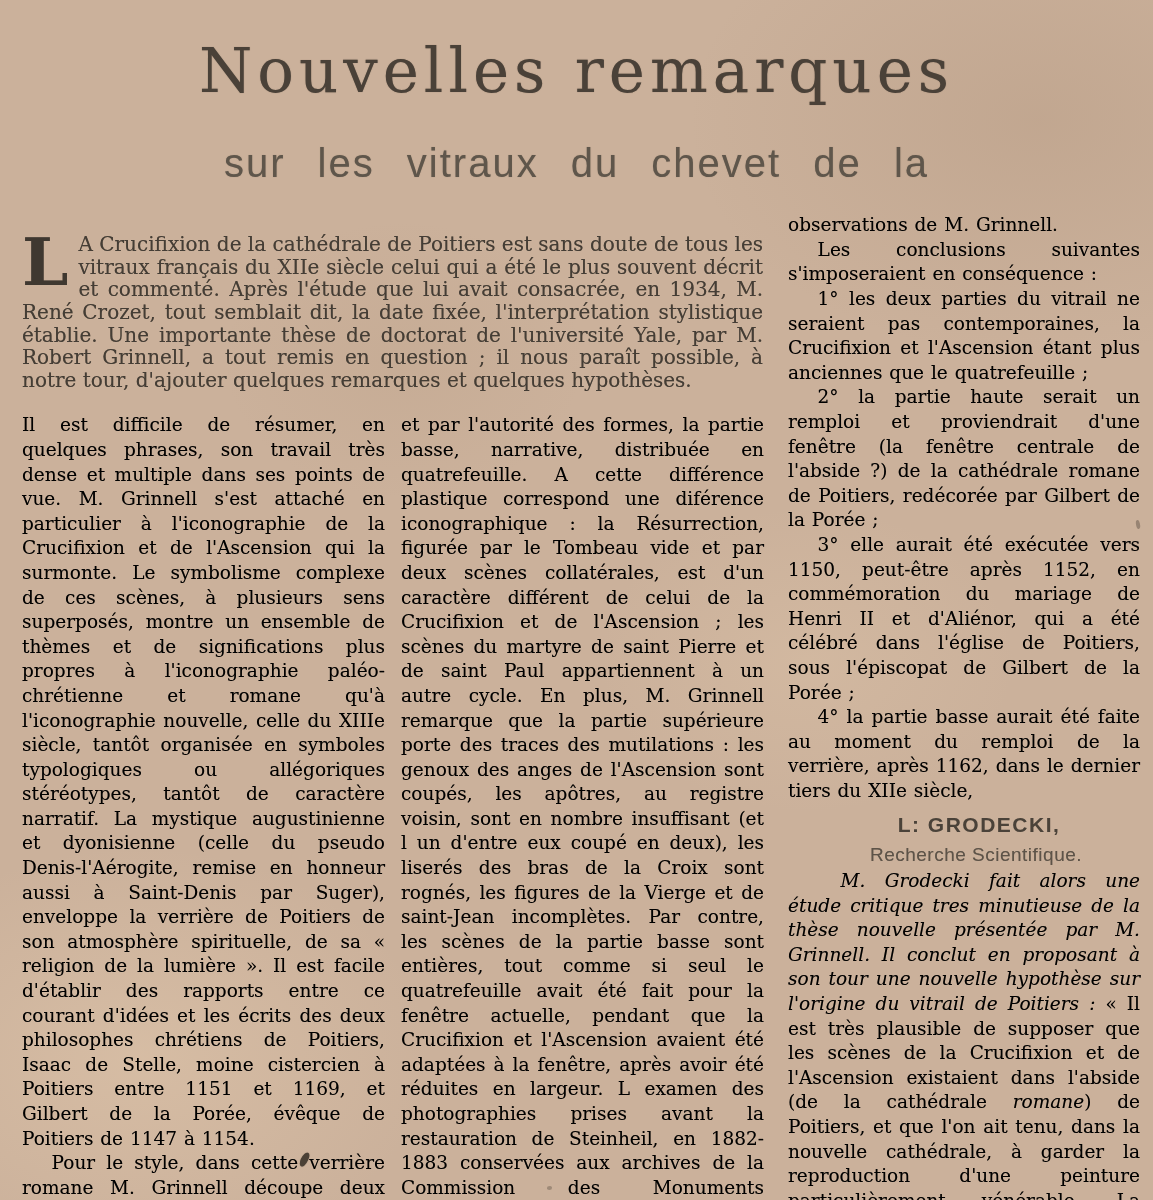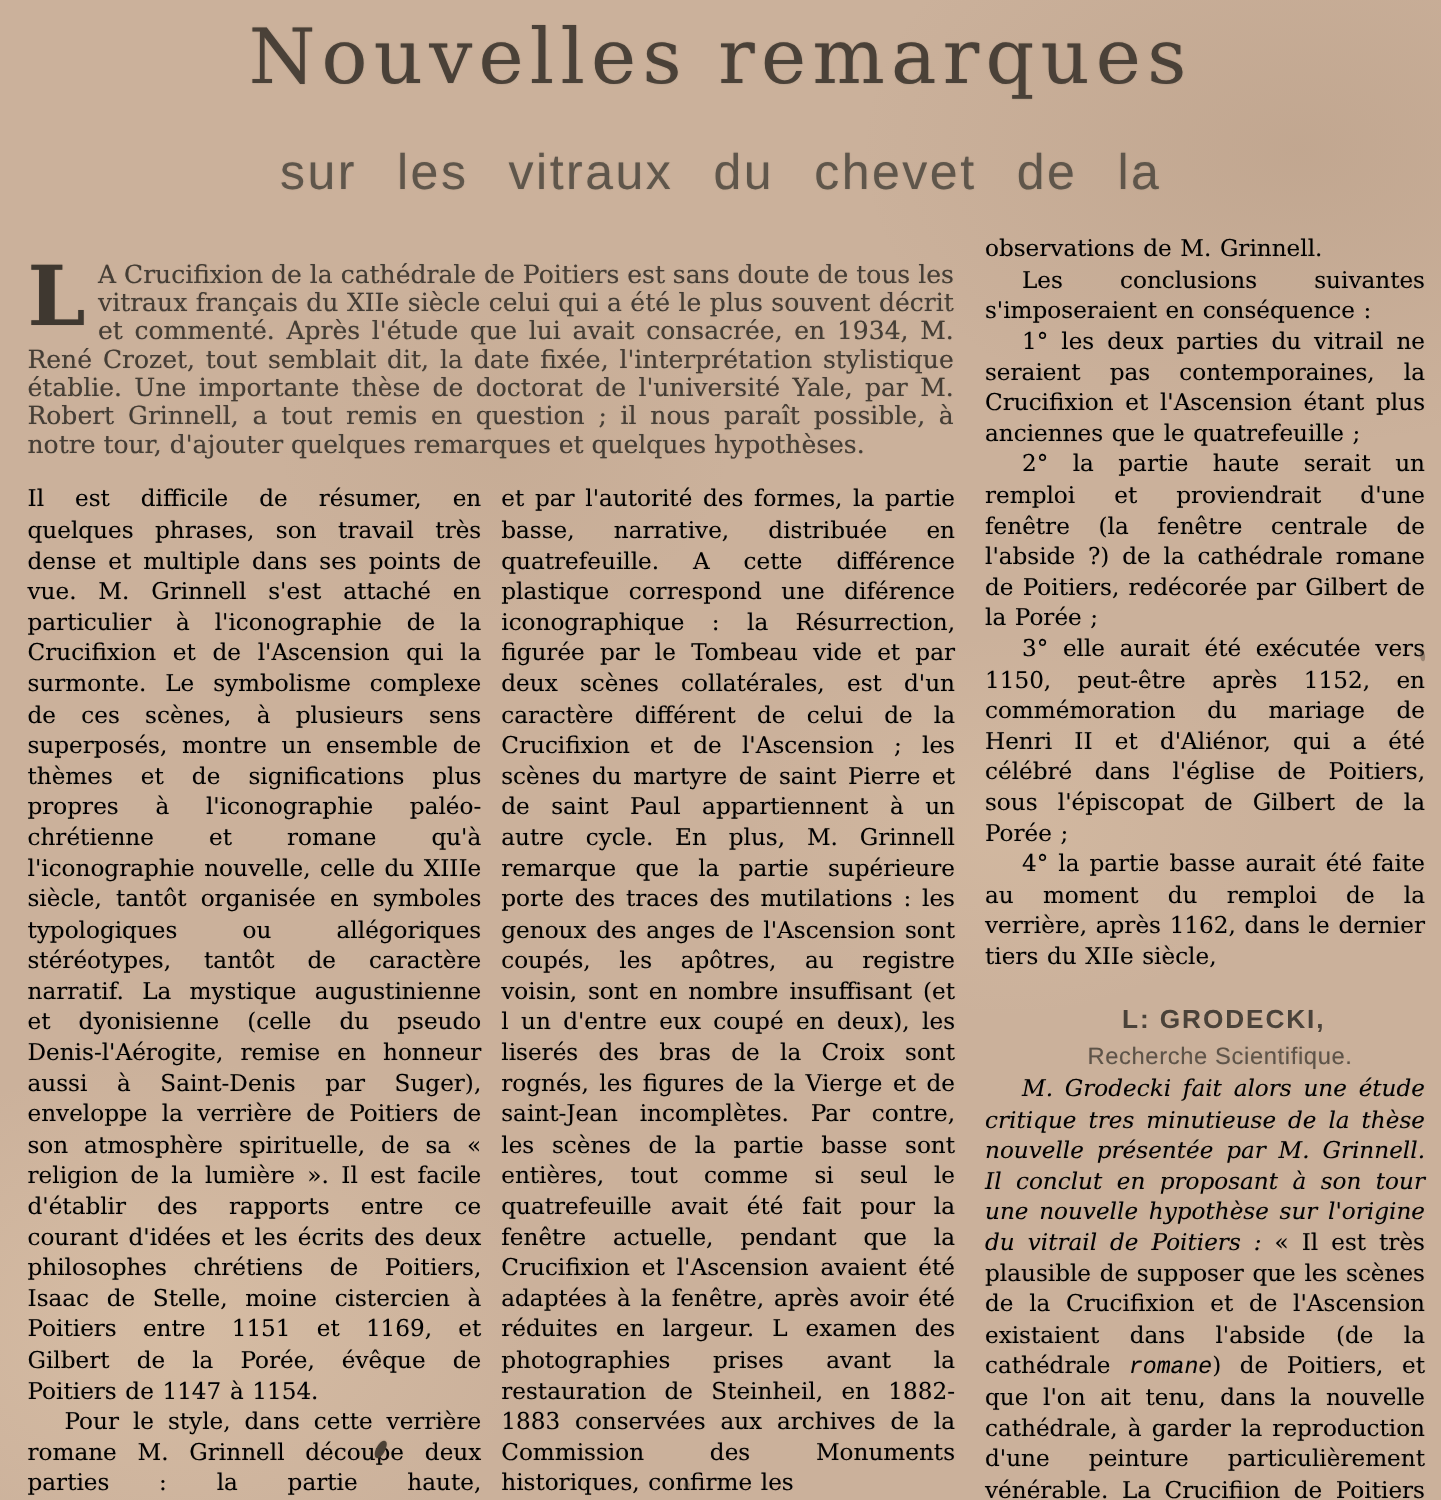--- a/index.html
+++ b/index.html
@@ -9,21 +9,21 @@
       radial-gradient(420px 300px at 12% 88%, rgba(235,210,180,.35), rgba(235,210,180,0) 70%),
       radial-gradient(500px 340px at 90% 10%, rgba(150,120,95,.18), rgba(150,120,95,0) 70%),
       radial-gradient(300px 220px at 70% 55%, rgba(230,205,175,.25), rgba(230,205,175,0) 70%),
       radial-gradient(260px 200px at 35% 30%, rgba(160,130,100,.10), rgba(160,130,100,0) 70%),
       #cbb19b;
     font-family:"DejaVu Serif", serif;
     color:#453e36;
   }
   .page{position:absolute;inset:0;}
   
-  .masthead{ text-align:center; padding-top:14px; }
+  .masthead{ text-align:center; padding-top:39px; }
   .title{
     font-family:"DejaVu Serif", serif;
     font-size:61px; font-weight:400; letter-spacing:5px;
     color:#4a4138; line-height:1.05;
     text-shadow:0 0 1px rgba(70,58,46,.45);
   }
   .subtitle{
     font-family:"Liberation Sans", sans-serif;
     font-size:40px; font-weight:400; letter-spacing:2px; word-spacing:19px;
     color:#5f564b; line-height:1.28;
@@ -44,41 +44,41 @@
   .twocol{ display:flex; gap:16px; margin-top:22px; }
   .col{ width:363px; flex:0 0 363px; }
   .col3{ width:352px; flex:0 0 352px; margin-left:25px; }
   .bodytext p{
     margin:0; font-size:18.5px; line-height:24.6px; text-align:justify;
     text-indent:1.6em; color:#000000; text-shadow:0 0 .6px rgba(68,58,46,.45);
     word-spacing:1px;
   }
   .bodytext p.noindent{ text-indent:0; }
   
-  .signature{ text-align:center; margin-top:26px; }
+  .signature{ text-align:center; margin-top:10px; }
   .sig-name{
     font-family:"Liberation Sans", sans-serif; font-weight:bold;
     font-size:21px; letter-spacing:1.5px; color:#4a4239;
     margin-left:30px;
   }
   .sig-role{
     font-family:"Liberation Sans", sans-serif; font-size:19px;
     color:#5d5348; line-height:27.5px; letter-spacing:.5px; margin-top:4px;
     margin-left:24px;
     text-shadow:0 0 .6px rgba(93,83,72,.4);
   }
   
   .note{
     margin-top:13px; font-size:17.5px; line-height:23.2px; text-align:justify;
     color:#463f37; text-shadow:0 0 .6px rgba(70,60,50,.45);
     text-indent:1.4em; word-spacing:2px;
   }
-  .note .it{ font-style:italic; }
+  .note .it{ font-style:italic;margin-left:23px; }
   .note .rom{ font-style:normal; }
-  .note .emph{ font-style:italic;font-family:Liberation Mono, monospace; }
+  .note .emph{ font-style:italic; }
   
   .speck{ position:absolute; background:#4b4136; border-radius:60% 40% 55% 45%; }
   .speck1{ left:301px; top:1152px; width:7px; height:15px; transform:rotate(24deg);
            box-shadow:0 0 1px rgba(75,65,54,.6); }
   .speck3{ left:547px; top:1186px; width:5px; height:4px; opacity:.35; }
   .speck4{ left:1136px; top:520px; width:4px; height:9px; opacity:.4; transform:rotate(-12deg); }
 </style>
 </head>
 <body>
 

